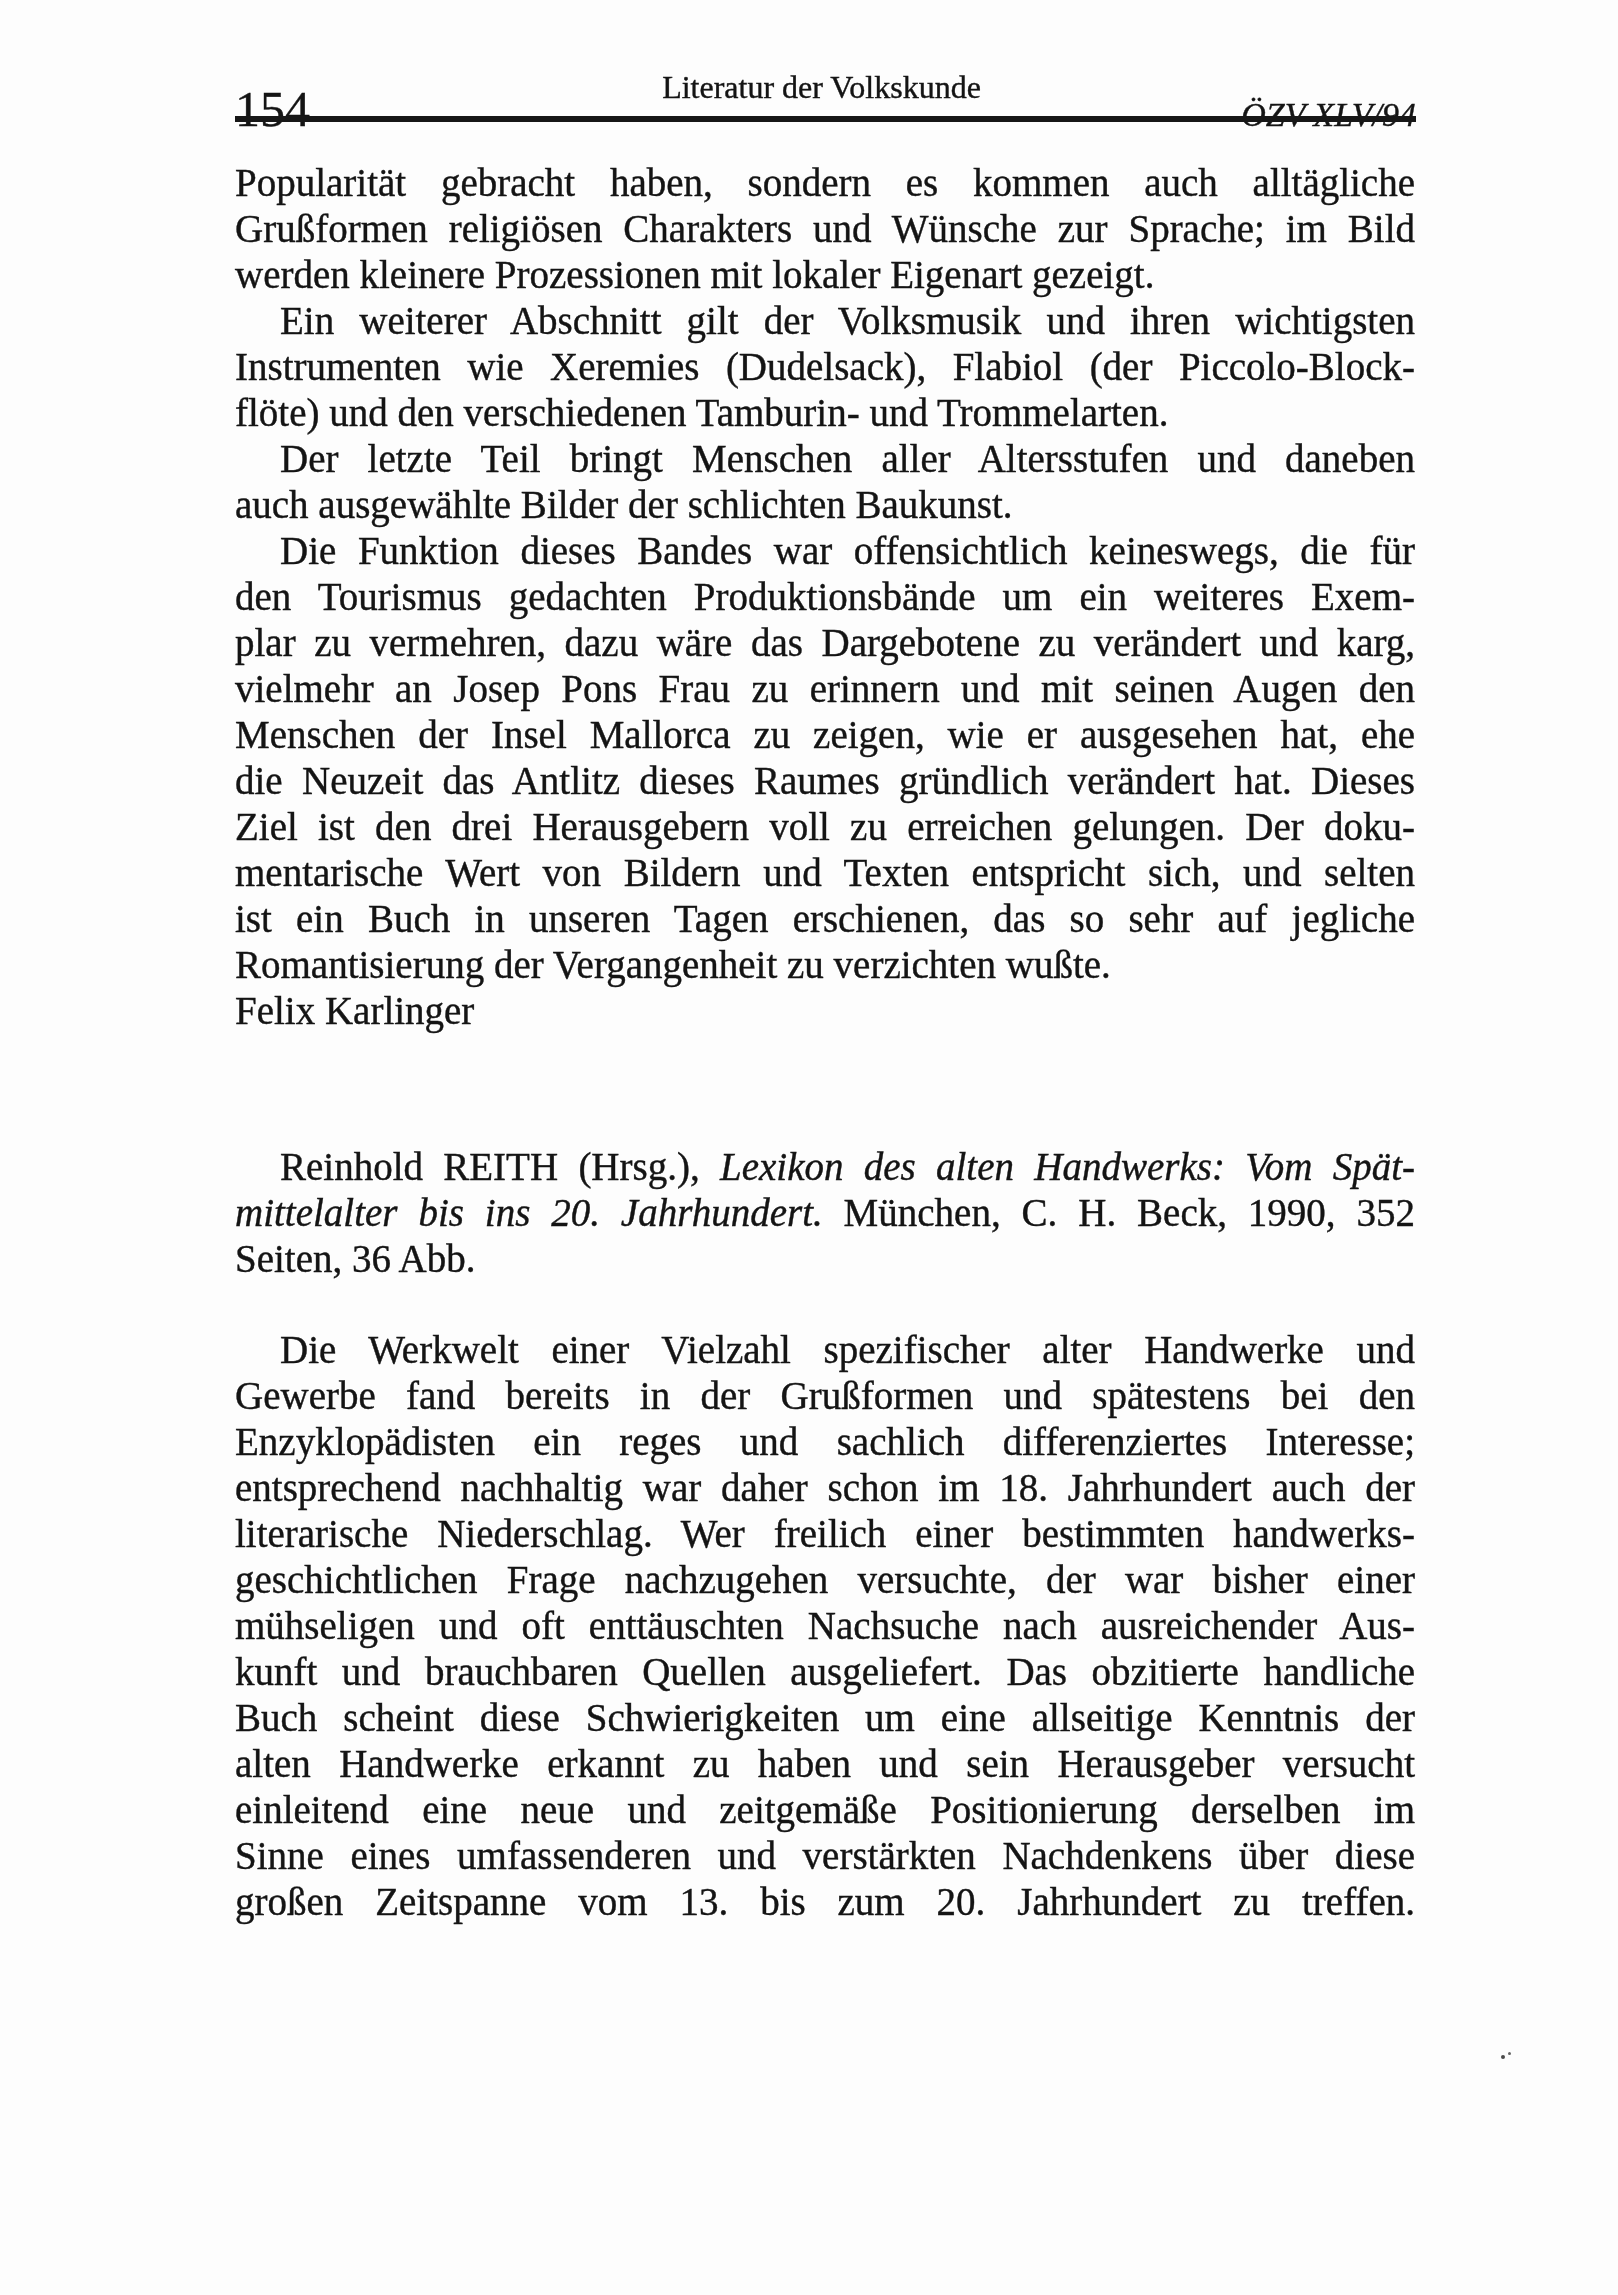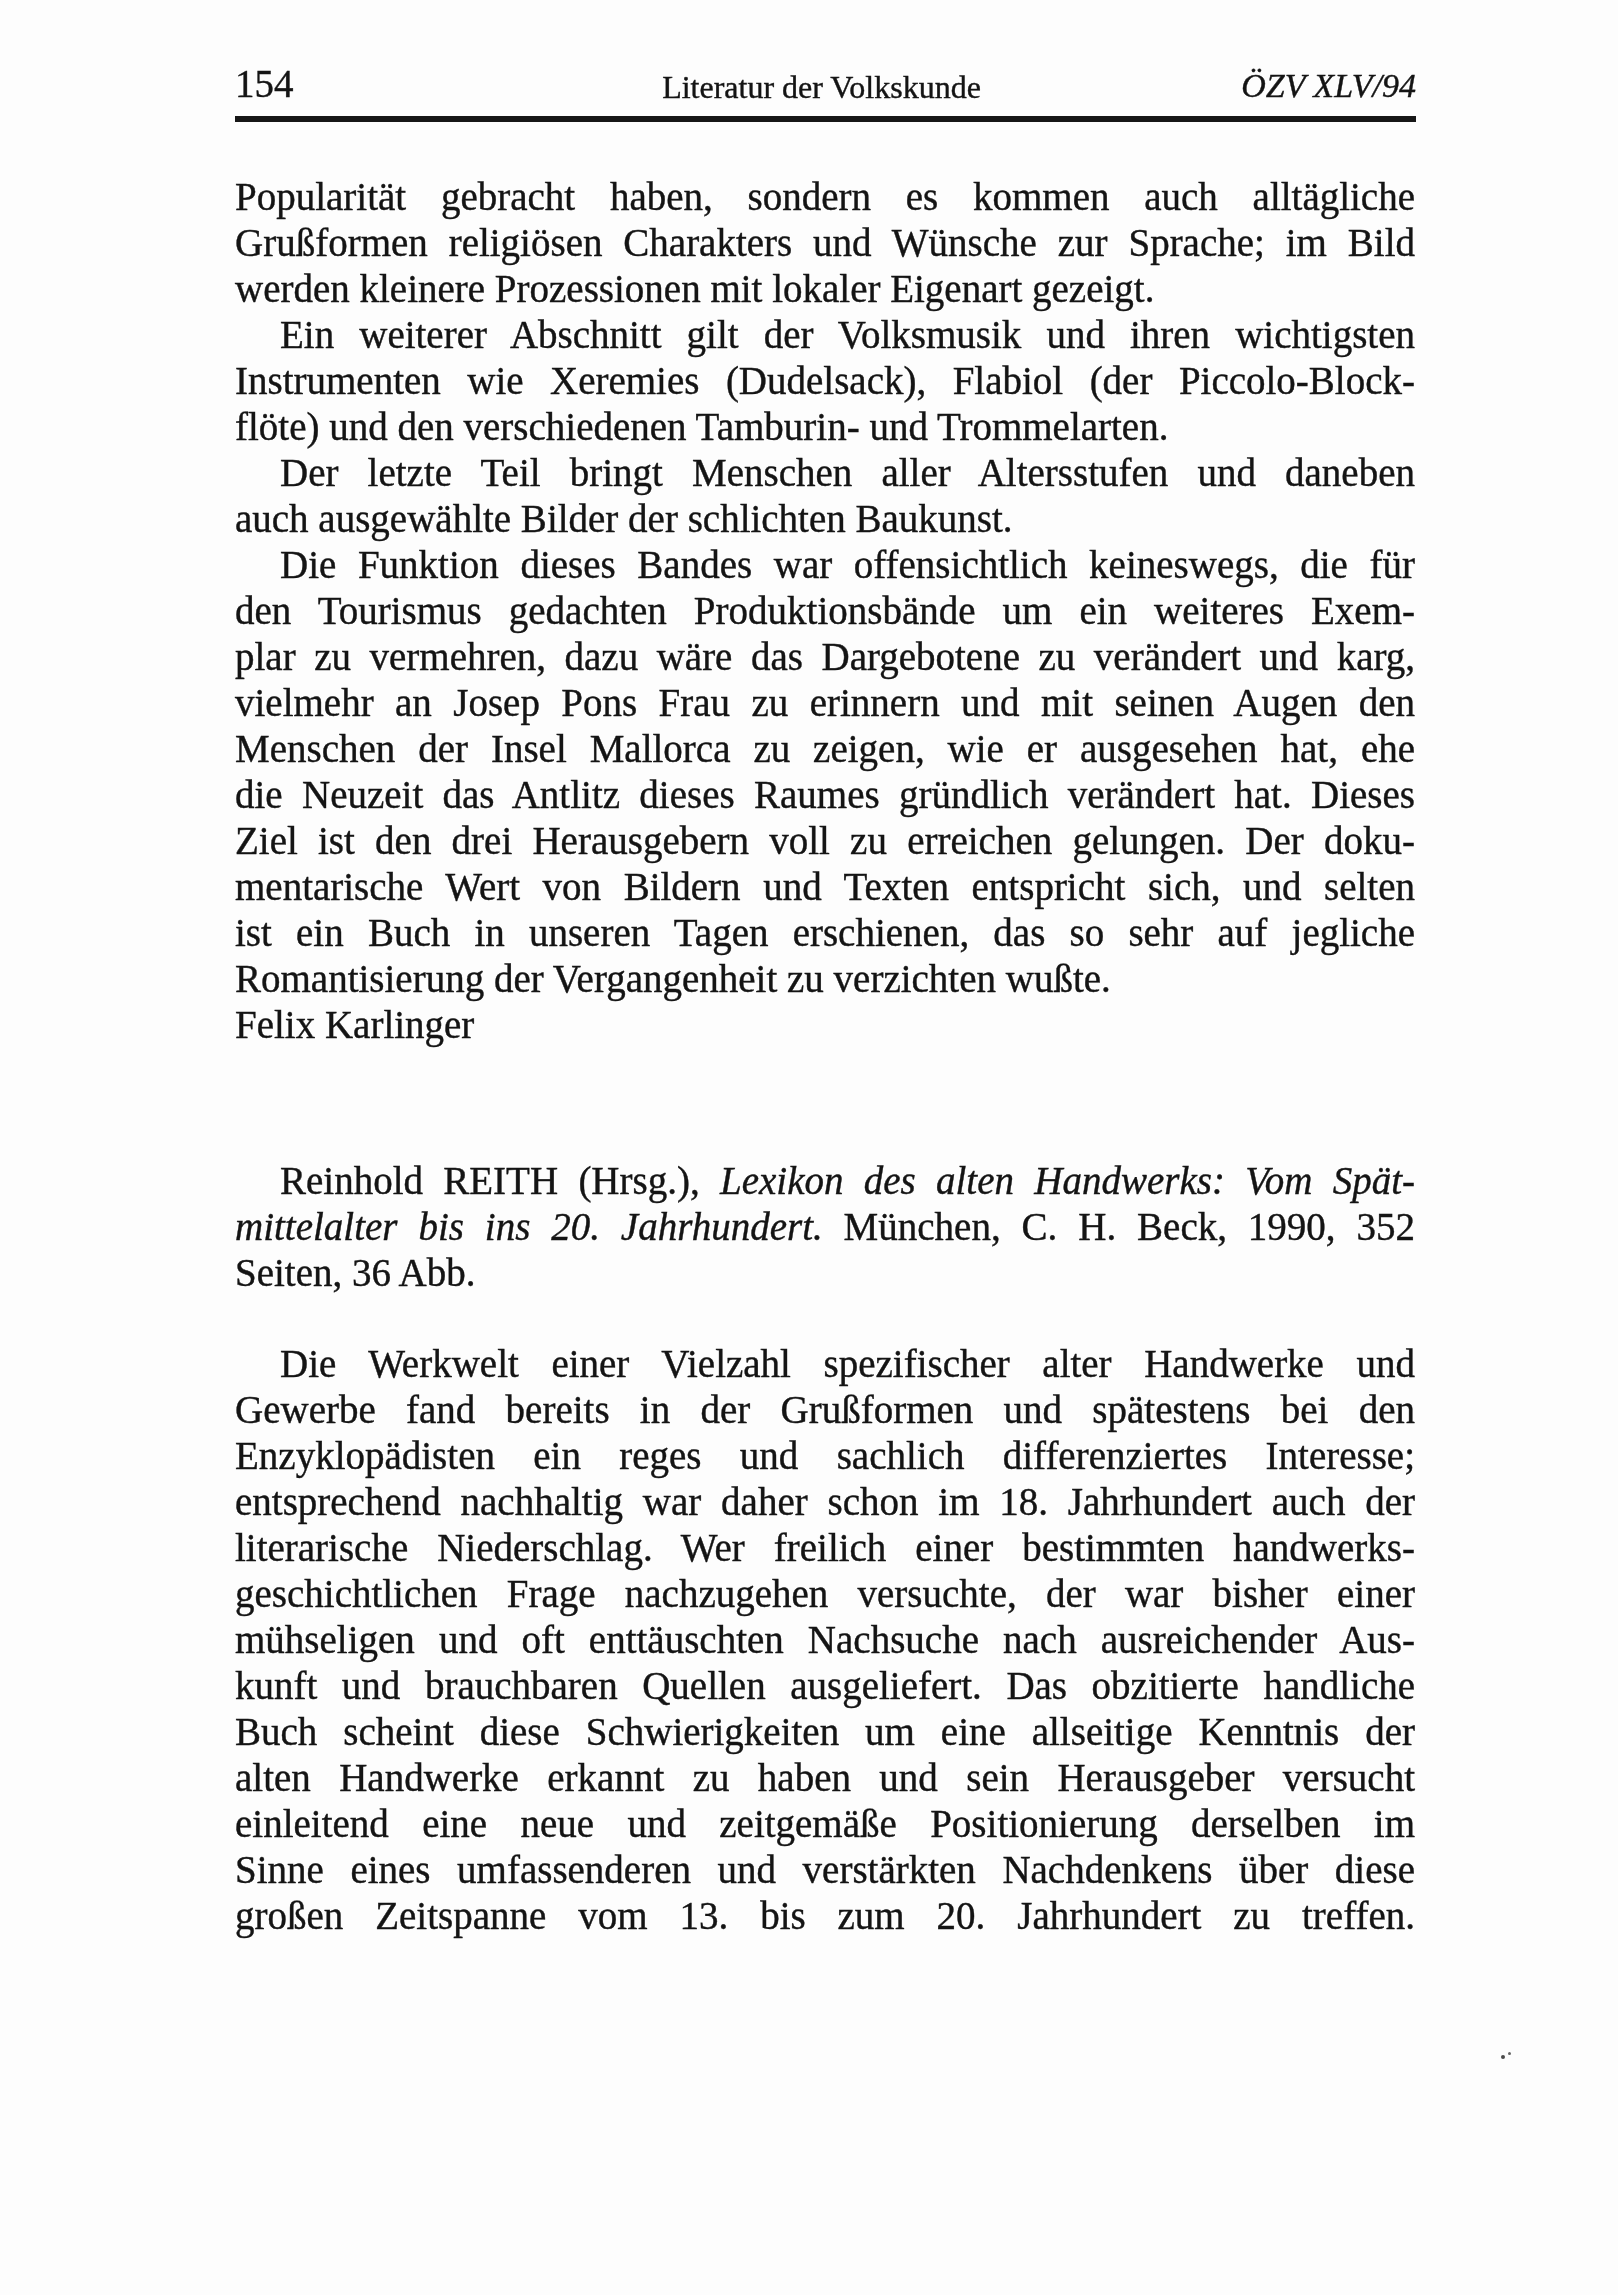--- a/index.html
+++ b/index.html
@@ -15,41 +15,41 @@
   }
   .header {
     position: absolute;
     top: 64px;
     left: 235px;
     width: 1181px;
     display: flex;
     justify-content: space-between;
     align-items: baseline;
   }
-  .page-num   { font-size: 39px; line-height: 1; }
+  .page-num   { font-size: 50px; line-height: 1; margin-top: 20px; }
   .run-title  {
     position: absolute;
     left: 0; right: 8px;
     top: 6.5px;
     text-align: center;
     font-size: 32px;
     line-height: 1;
   }
   .issue-lbl  { font-size: 34px; line-height: 1; font-style: italic; }
   .rule {
     position: absolute;
     top: 116px;
     left: 235px;
     width: 1181px;
     height: 5.7px;
     background: #171717;
   }
   .body {
     position: absolute;
-    top: 174px;
+    top: 160px;
     left: 235px;
     width: 1180px;
     font-size: 39px;
     line-height: 46px;
   }
   .line {
     text-align: justify;
     text-align-last: justify;
   }
   .line.endline { text-align-last: left; }

